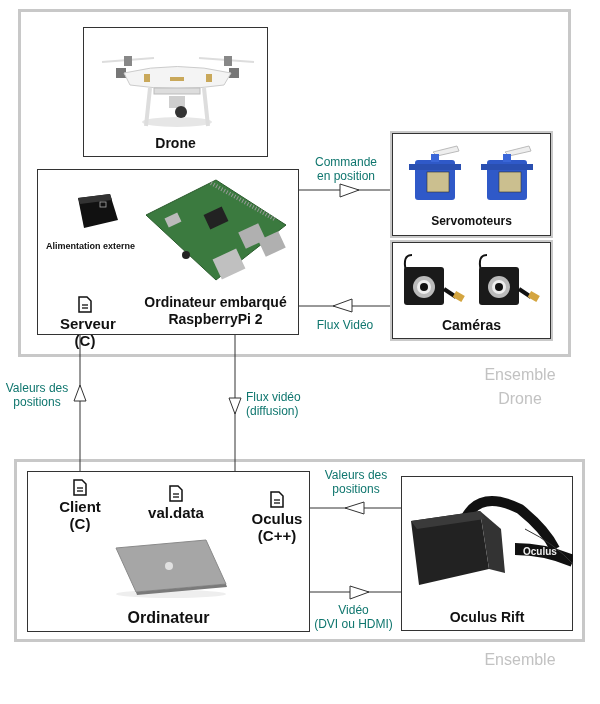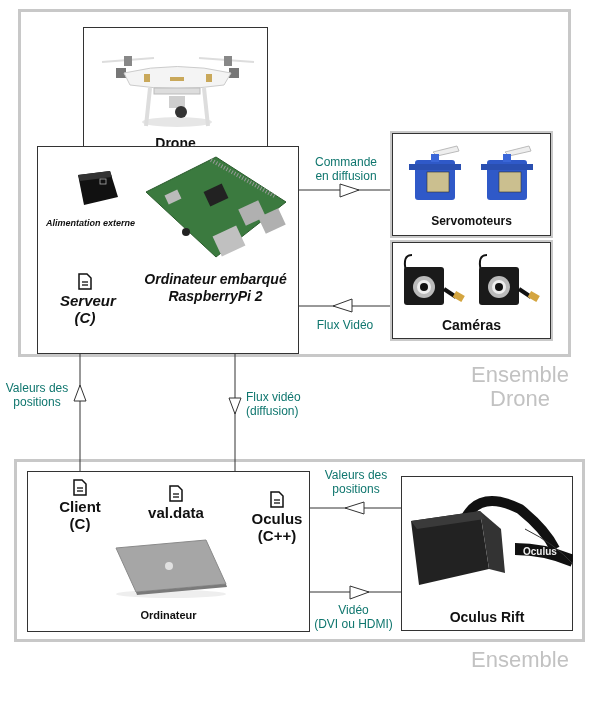--- a/index.html
+++ b/index.html
@@ -3,21 +3,21 @@
 <meta charset="utf-8">
 <style>
   html, body { margin:0; padding:0; background:#ffffff; }
   body { width:600px; height:704px; position:relative; overflow:hidden; font-family:"Liberation Sans", sans-serif; color:#111; }
   .abs { position:absolute; }
   .group { position:absolute; border:3px solid #c8c8c8; box-sizing:border-box; }
   .box { position:absolute; border:1px solid #333; background:#fff; box-sizing:border-box; }
   .box.shadowed { box-shadow: 0 0 0 2px #c9c9c9; }
   .title { position:absolute; font-weight:bold; text-align:center; color:#111; }
   .lbl { position:absolute; font-size:12px; color:#0f766e; text-align:center; line-height:14px; }
-  .grp-lbl { position:absolute; font-size:22px; color:#c2c2c2; text-align:center; line-height:24px; }
+  .grp-lbl { position:absolute; font-size:16px; color:#c2c2c2; text-align:center; line-height:24px; }
   .file { position:absolute; text-align:center; font-size:15px; font-weight:bold; }
   .file svg { display:block; margin:0 auto 2px; }
   svg.lines { position:absolute; left:0; top:0; }
 </style>
 </head>
 <body>
 
 <div class="group" style="left:18px;top:9px;width:553px;height:348px;"></div>
 <div class="group" style="left:14px;top:459px;width:571px;height:183px;"></div>
 
@@ -69,21 +69,21 @@
     <rect x="76" y="37" width="14" height="4" fill="#c9a85a"></rect>
     <rect x="60" y="48" width="46" height="6" fill="#ddd" stroke="#bbb"></rect>
     <line x1="56" y1="48" x2="52" y2="86" stroke="#ddd" stroke-width="4"></line>
     <line x1="110" y1="48" x2="114" y2="86" stroke="#ddd" stroke-width="4"></line>
     <rect x="75" y="56" width="16" height="12" fill="#cfcfcf"></rect>
     <circle cx="87" cy="72" r="6" fill="#333"></circle>
   </svg>
   <div class="title" style="left:0;width:100%;top:107px;font-size:14px;">Drone</div>
 </div>
 
-<div class="box" style="left:37px;top:146px;width:262px;height:208px;font-style:italic;">
+<div class="box" style="left:37px;top:169px;width:262px;height:166px;">
   <svg class="abs" style="left:32px;top:22px;" width="50" height="40" viewBox="0 0 50 40">
     <polygon points="8,6 40,2 48,28 14,36" fill="#111"></polygon>
     <polygon points="8,6 40,2 42,8 10,12" fill="#333"></polygon>
     <rect x="30" y="10" width="6" height="5" fill="none" stroke="#aaa" stroke-width="0.8"></rect>
   </svg>
   <div class="abs" style="left:8px;top:71px;font-size:9px;font-weight:bold;">Alimentation externe</div>
   <svg class="abs" style="left:98px;top:5px;" width="155" height="115" viewBox="0 0 155 115">
     <polygon points="10,40 80,5 150,50 80,105" fill="#3b7a3f"></polygon>
     <polygon points="10,40 80,5 150,50 80,105" fill="none" stroke="#2a5a2c"></polygon>
     <line x1="75" y1="8" x2="140" y2="45" stroke="#999" stroke-width="4" stroke-dasharray="1 2"></line>
@@ -147,21 +147,21 @@
       <circle cx="26" cy="38" r="4" fill="#111"></circle>
       <path d="M46,40 L58,48" stroke="#111" stroke-width="4"></path>
       <rect x="56" y="44" width="10" height="7" fill="#d4a540" transform="rotate(30 61 47)"></rect>
     </g>
   </svg>
   <div class="title" style="left:0;width:100%;top:74px;font-size:14px;">Caméras</div>
 </div>
 
 <div class="lbl" style="left:306px;top:155px;width:80px;">
   <div>Commande</div>
-  <div>en diffusion</div>
+  <div>en position</div>
 </div>
 <div class="lbl" style="left:310px;top:318px;width:70px;">
   <div>Flux Vidéo</div>
 </div>
 <div class="lbl" style="left:0px;top:381px;width:74px;">
   <div>Valeurs des</div>
   <div>positions</div>
 </div>
 <div class="lbl" style="left:246px;top:390px;width:70px;text-align:left;">
   <div>Flux vidéo</div>
@@ -192,21 +192,21 @@
         <line x1="4" y1="12" x2="10" y2="12" stroke="#111" stroke-width="1.3"></line>
       </svg>
     <span>Oculus (C++)</span>
   </div>
   <svg class="abs" style="left:78px;top:64px;" width="125" height="62" viewBox="0 0 125 62">
     <ellipse cx="65" cy="58" rx="55" ry="4" fill="#eee"></ellipse>
     <polygon points="10,12 100,4 120,48 30,56" fill="#a6a6a6" stroke="#8a8a8a"></polygon>
     <polygon points="30,56 120,48 121,51 31,59" fill="#7a7a7a"></polygon>
     <circle cx="63" cy="30" r="4" fill="#e0e0e0"></circle>
   </svg>
-  <div class="title" style="left:0;width:100%;top:137px;font-size:11px;">Ordinateur</div>
+  <div class="title" style="left:0;width:100%;top:137px;font-size:16px;">Ordinateur</div>
 </div>
 
 <div class="box" style="left:401px;top:476px;width:172px;height:155px;">
   <svg class="abs" style="left:3px;top:12px;" width="168" height="110" viewBox="0 0 168 110">
     <path d="M60,30 Q75,0 115,20 Q140,40 150,60" stroke="#111" stroke-width="10" fill="none"></path>
     <path d="M110,60 Q140,60 168,72" stroke="#111" stroke-width="12" fill="none"></path>
     <path d="M120,40 Q150,55 168,75" stroke="#333" stroke-width="1" fill="none"></path>
     <polygon points="6,32 75,22 84,80 14,96" fill="#222"></polygon>
     <polygon points="75,22 96,40 100,84 84,80" fill="#333"></polygon>
     <polygon points="6,32 75,22 80,30 12,40" fill="#3a3a3a"></polygon>

